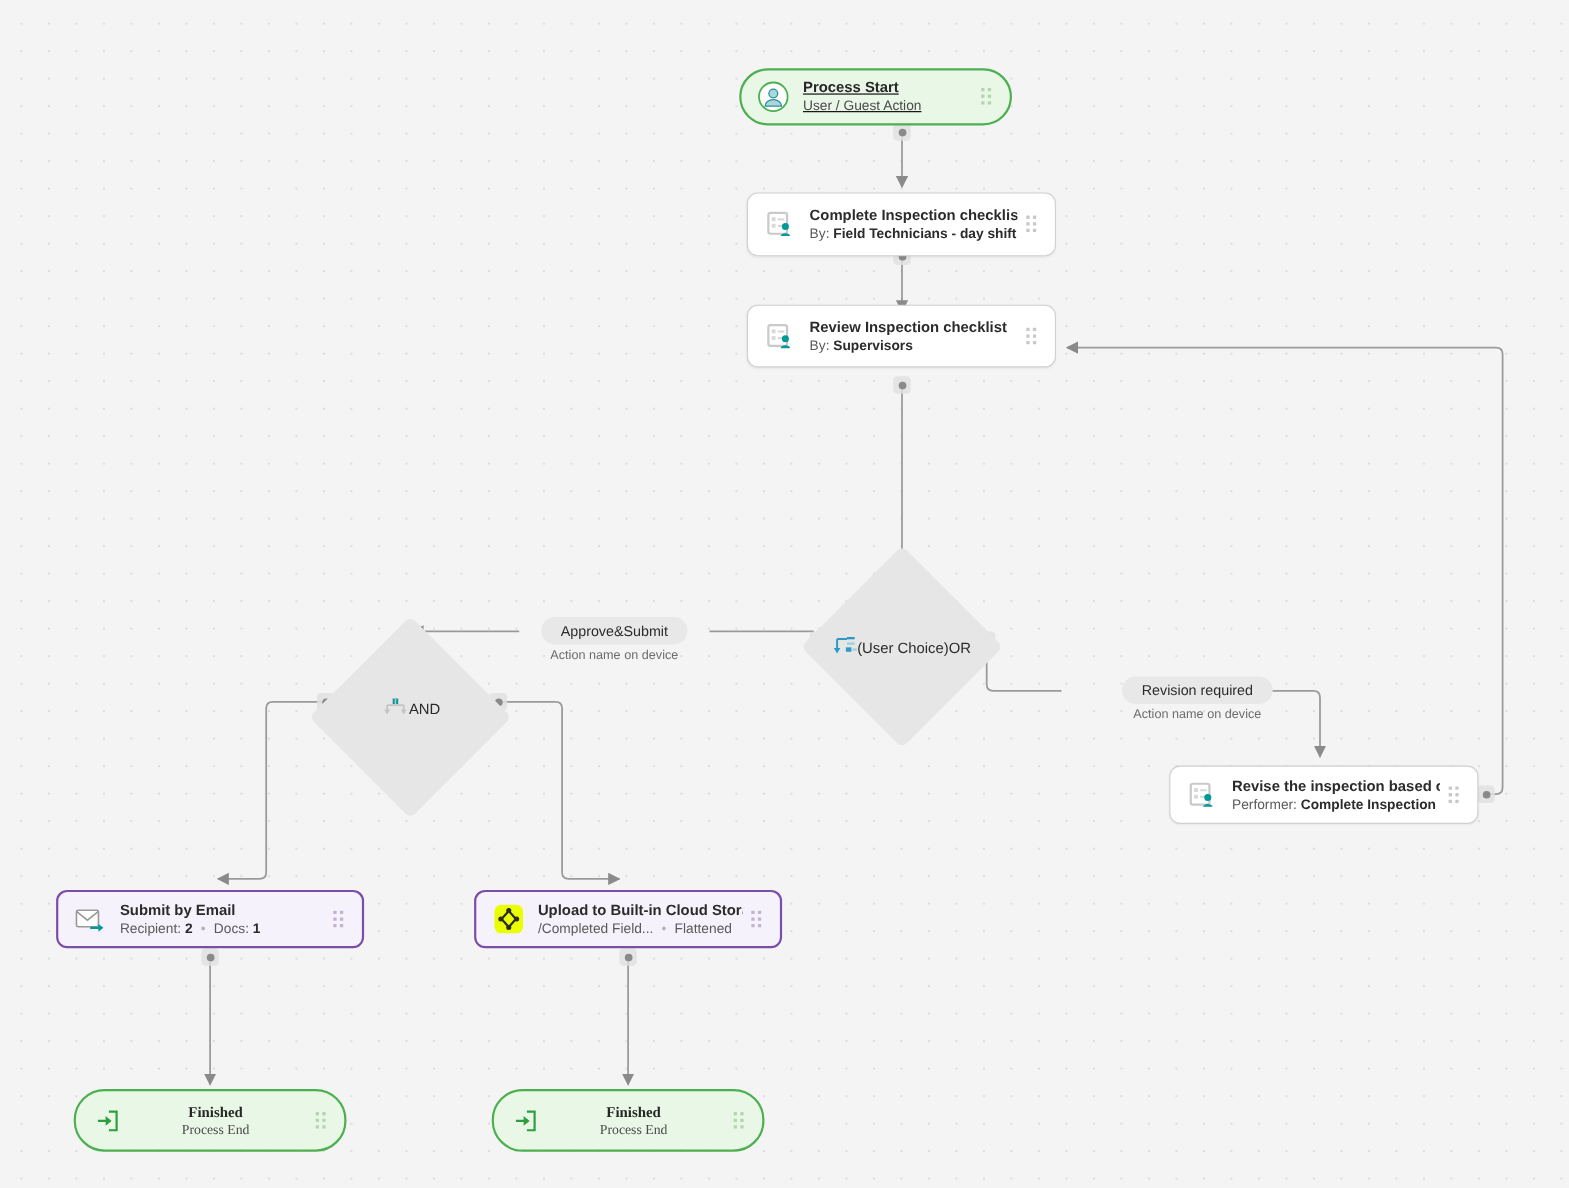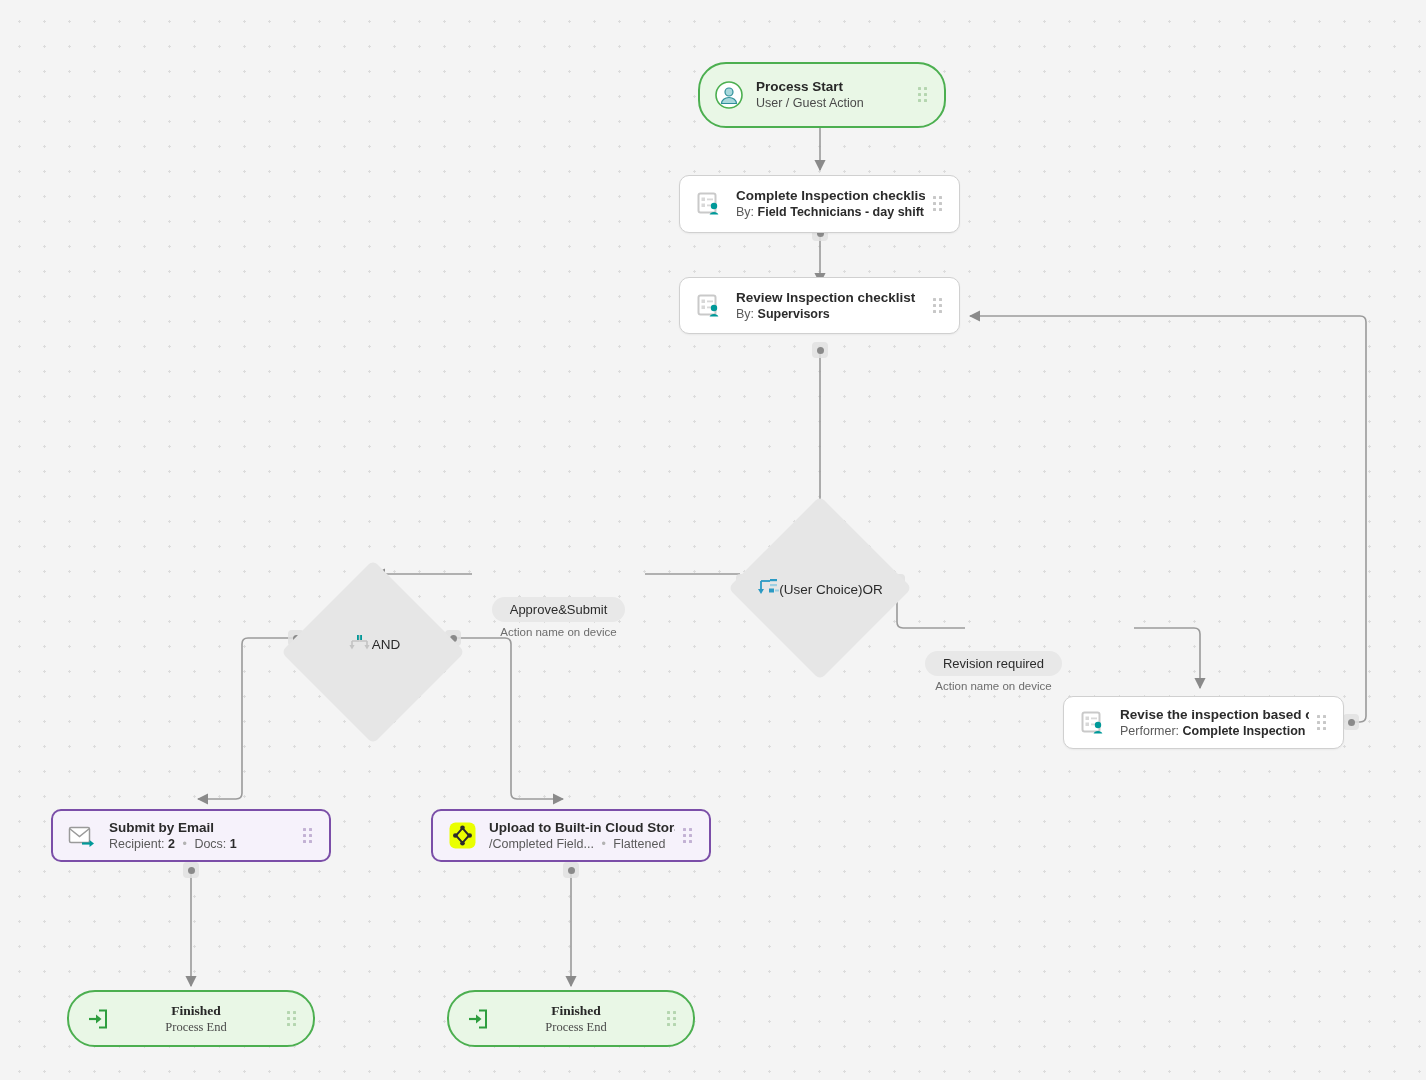--- a/index.html
+++ b/index.html
@@ -177,21 +177,20 @@
     flex-direction: column;
     align-items: center;
   }
   .edge-label .pill {
     background: #e8e8e8;
     border-radius: 13px;
     padding: 5px 18px;
     font-size: 13px;
     color: #2b2b2b;
     white-space: nowrap;
-    margin-top: 36px;
   }
   .edge-label .sub {
     margin-top: 4px;
     font-size: 11.5px;
     color: #6d6d6d;
     white-space: nowrap;
   }
 
   
   .port {
@@ -254,21 +253,21 @@
   <div class="port" style="left:812px; top:225px;"></div>
   <div class="port" style="left:812px; top:342px;"></div>
   <div class="port" style="left:736px; top:574px;"></div>
   <div class="port" style="left:889px; top:574px;"></div>
   <div class="port" style="left:288px; top:630px;"></div>
   <div class="port" style="left:445px; top:630px;"></div>
   <div class="port" style="left:1343px; top:714px;"></div>
   <div class="port" style="left:183px; top:862px;"></div>
   <div class="port" style="left:563px; top:862px;"></div>
 
-  <div class="node terminal" style="left:698px; top:62px; width:248px; height:66px;">
+  <div class="node terminal" style="left:672px; top:62px; width:248px; height:52px;text-decoration:underline;">
     <div class="icon-slot">
       <svg width="30" height="30" viewBox="0 0 30 30">
         <circle cx="15" cy="15" r="13" fill="#ffffff" stroke="#4caf50" stroke-width="1.6"></circle>
         <circle cx="15" cy="12" r="4" fill="#a8d8dc" stroke="#2f8f99" stroke-width="1.2"></circle>
         <path d="M 7.5 23.5 a 7.5 6 0 0 1 15 0 z" fill="#a8d8dc" stroke="#2f8f99" stroke-width="1.2"></path>
       </svg>
     </div>
     <div class="text-col">
       <div class="n-title">Process Start</div>
       <div class="n-sub">User / Guest Action</div>
@@ -371,21 +370,21 @@
       </svg>
     </div>
     <div class="gw-line">AND</div>
   </div>
 
   <div class="edge-label" style="left:472px; top:561px; width:173px;">
     <div class="pill">Approve&amp;Submit</div>
     <div class="sub">Action name on device</div>
   </div>
 
-  <div class="edge-label" style="left:909px; top:615px; width:169px;">
+  <div class="edge-label" style="left:1004px; top:615px; width:169px;">
     <div class="pill">Revision required</div>
     <div class="sub">Action name on device</div>
   </div>
 
   <div class="node" style="left:1063px; top:696px; width:281px; height:53px;">
     <div class="icon-slot">
       <svg width="26" height="26" viewBox="0 0 26 26">
         <rect x="2.5" y="2.5" width="17" height="19" rx="2" fill="#ffffff" stroke="#c9c9c9" stroke-width="2"></rect>
         <rect x="5.5" y="6.5" width="3.5" height="3.5" fill="#d8d8d8"></rect>
         <rect x="11" y="7.5" width="6" height="1.8" fill="#d8d8d8"></rect>

